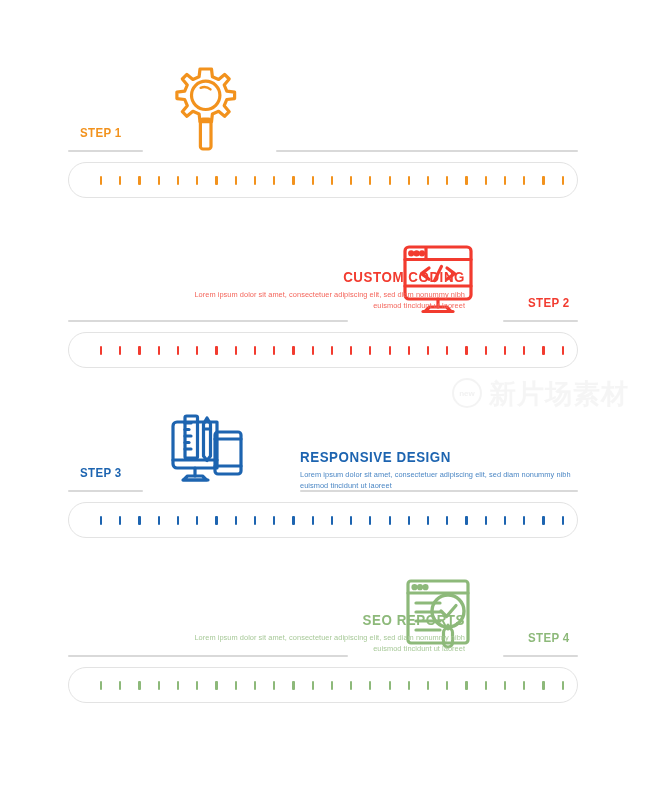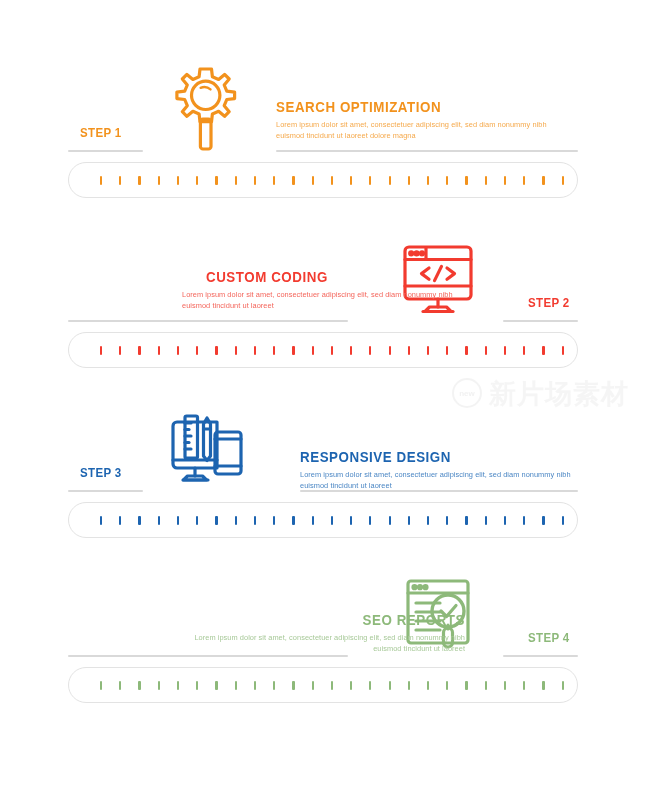--- a/index.html
+++ b/index.html
@@ -26,21 +26,21 @@
     position:absolute;top:4px;
     width:92px;height:92px;
     display:flex;align-items:center;justify-content:center;
   }
   .icon-wrap svg{display:block;}
   .icon-left{left:160px;}
   .icon-right{left:392px;}
 
   .textblock{position:absolute;top:40px;width:300px;}
   .text-right{left:276px;text-align:left;}
-  .text-left{left:182px;text-align:left;}
+  .text-left{left:165px;text-align:right;}
   .t3{left:300px;text-align:left;top:50px;}
   .t4{left:165px;text-align:right;top:48px;}
 
   .title{
     font-family:"Liberation Sans", sans-serif;
     font-size:14.5px;
     font-weight:bold;
     letter-spacing:0.6px;
     margin:0 0 4px 0;
     line-height:1.1;
@@ -132,24 +132,20 @@
         <svg width="74" height="90" viewBox="0 0 74 90">
           <g fill="none" stroke="#F2921D" stroke-width="3.2" stroke-linejoin="round" stroke-linecap="round">
             <path d="M36 4 L42.5 4 L43.4 11.8 L49.6 14.4 L55.6 9.4 L60.2 14 L55.2 20 L57.8 26.2 L65.6 27.1 L65.6 33.6 L57.8 34.5 L55.2 40.7 L60.2 46.7 L55.6 51.3 L49.6 46.3 L43.4 48.9 L42.5 56.7 L36 56.7 L31 56.7 L30.1 48.9 L23.9 46.3 L17.9 51.3 L13.3 46.7 L18.3 40.7 L15.7 34.5 L7.9 33.6 L7.9 27.1 L15.7 26.2 L18.3 20 L13.3 14 L17.9 9.4 L23.9 14.4 L30.1 11.8 L31 4 Z"></path>
             <circle cx="36.7" cy="30.3" r="14.2"></circle>
             <path d="M31.6 22.8 a9.4 9.4 0 0 1 9.9 1.6" stroke-width="2.4"></path>
             <rect x="31.4" y="54" width="10.6" height="30" rx="2.6"></rect>
           </g>
         </svg>
       </div>
 
-      <div class="textblock text-right">
-        <p class="title" style="color:#F2921D">SEARCH OPTIMIZATION</p>
-        <p class="desc" style="color:#F5A94C">Lorem ipsum dolor sit amet, consectetuer adipiscing elit, sed diam nonummy nibh euismod tincidunt ut laoreet dolore magna</p>
-      </div>
     </div>
 
     <div class="steplabel sl-left" style="top:66px;color:#F2921D">STEP 1</div>
     <div class="divider" style="left:68px;top:90px;width:75px;"></div>
     <div class="divider" style="left:276px;top:90px;width:302px;"></div>
 
     <div class="barwrap" style="top:102px;">
       <div class="bar"></div>
       <div class="ticks">
           <span class="tick" style="background: rgb(242, 146, 29);"></span>

